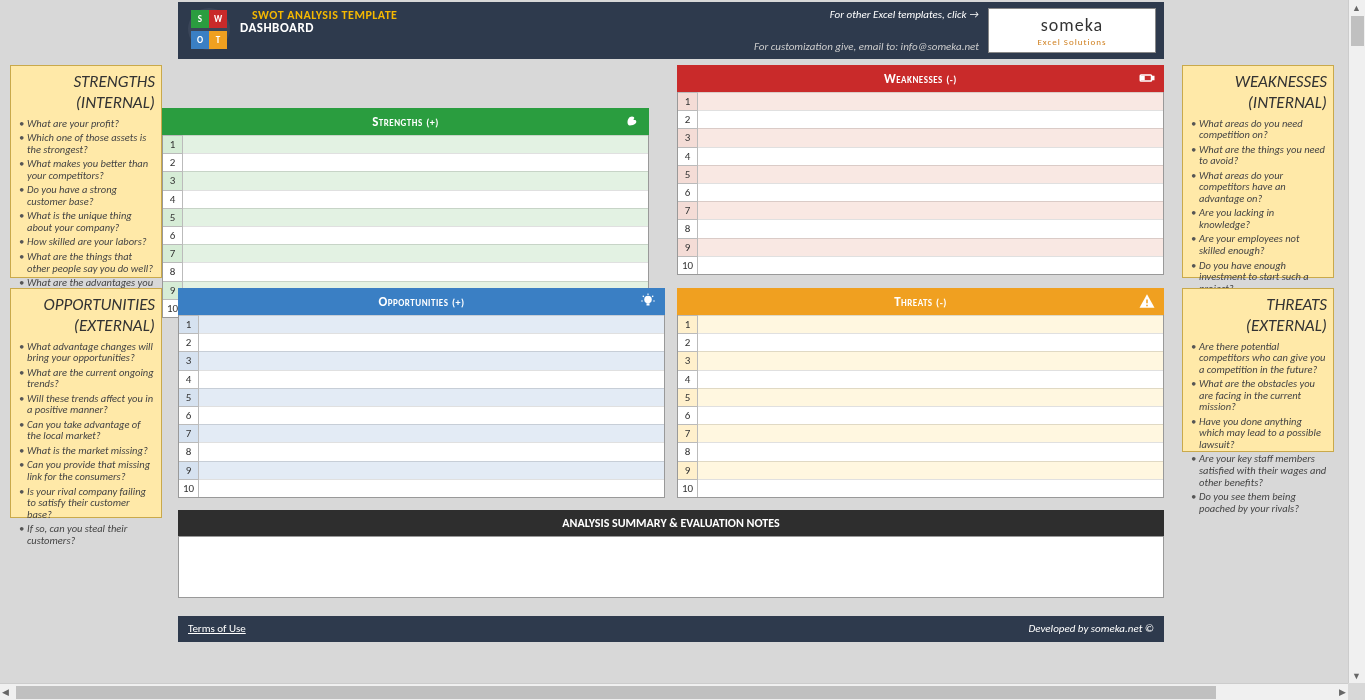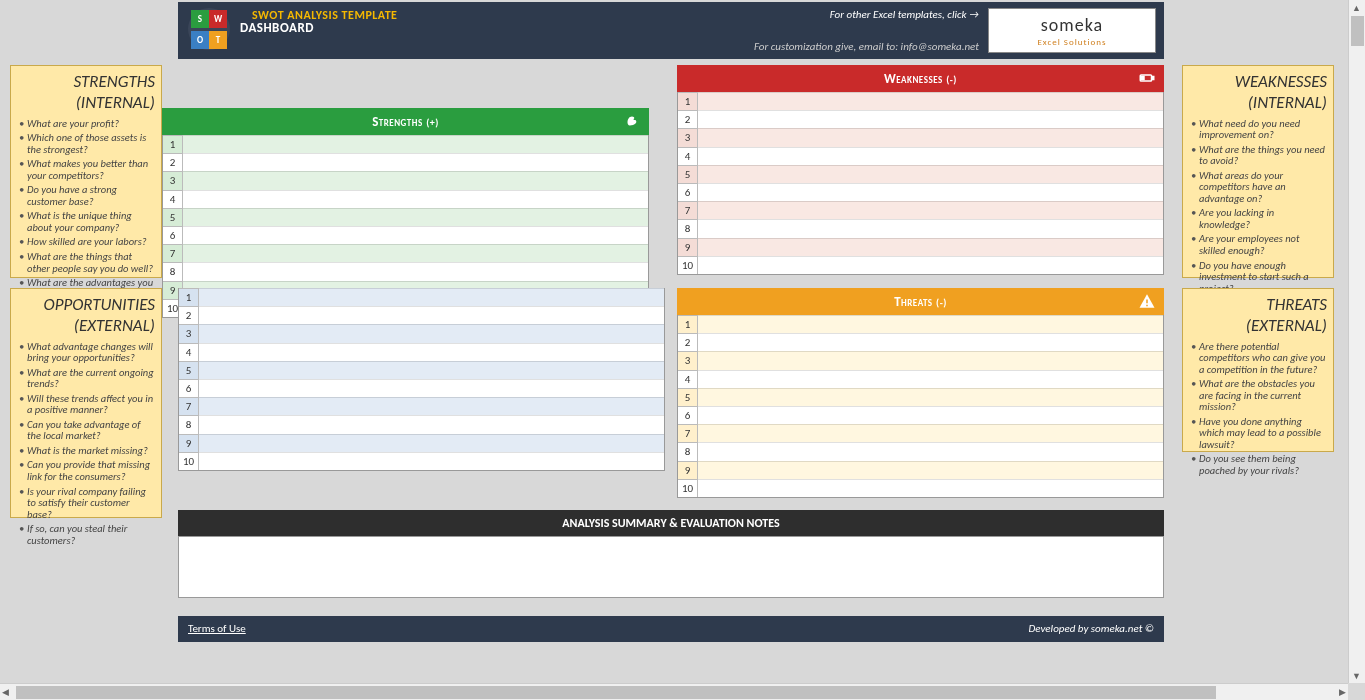--- a/index.html
+++ b/index.html
@@ -128,37 +128,38 @@
           <li>What is the market missing?</li>
           <li>Can you provide that missing link for the consumers?</li>
           <li>Is your rival company failing to satisfy their customer base?</li>
           <li>If so, can you steal their customers?</li>
         </ul>
     </div>
 
     <div class="sidebar right1">
       <h3>WEAKNESSES (INTERNAL)</h3>
       <ul>
-          <li>What need do you need improvement on?</li>
+          <li>What areas do you need competition on?</li>
           <li>What are the things you need to avoid?</li>
           <li>What areas do your competitors have an advantage on?</li>
           <li>Are you lacking in knowledge?</li>
           <li>Are your employees not skilled enough?</li>
           <li>Do you have enough investment to start such a project?</li>
           <li>Is your customer base too low?</li>
           <li>Are you making enough profit?</li>
           <li>Is your competitor running ahead?</li>
         </ul>
     </div>
     <div class="sidebar right2">
       <h3>THREATS (EXTERNAL)</h3>
       <ul>
           <li>Are there potential competitors who can give you a competition in the future?</li>
           <li>What are the obstacles you are facing in the current mission?</li>
           <li>Have you done anything which may lead to a possible lawsuit?</li>
+          <li>Are your key staff members satisfied with their wages and other benefits?</li>
           <li>Do you see them being poached by your rivals?</li>
         </ul>
     </div>
 
     <div class="quad green">
       <div class="hdr">
         <span>Strengths</span>
         <span class="sign">(+)</span>
         <span class="icon"><svg viewBox="0 0 24 24" fill="#fff">
               <path d="M6 14c0-4 2-8 6-8 2 0 3 1 3 2 0 1-1 1-1 2s2 0 3 1c1 1 1 3 0 4-2 2-5 3-8 3-2 0-3-2-3-4z"></path>
@@ -256,20 +257,29 @@
             <div class="cell"></div>
           </div>
           <div class="row">
             <div class="num">10</div>
             <div class="cell"></div>
           </div>
         </div>
     </div>
 
     <div class="quad blue">
+      <div class="hdr">
+        <span>Opportunities</span>
+        <span class="sign">(+)</span>
+        <span class="icon"><svg viewBox="0 0 24 24" fill="#fff">
+              <circle cx="12" cy="10" r="5"></circle>
+              <rect x="10" y="15" width="4" height="3"></rect>
+              <path d="M12 2v2M5 5l1.5 1.5M19 5l-1.5 1.5M3 12h2M19 12h2" stroke="#fff" stroke-width="1.5"></path>
+            </svg></span>
+      </div>
       <div class="rows">
           <div class="row">
             <div class="num">1</div>
             <div class="cell"></div>
           </div>
           <div class="row">
             <div class="num">2</div>
             <div class="cell"></div>
           </div>
           <div class="row">

